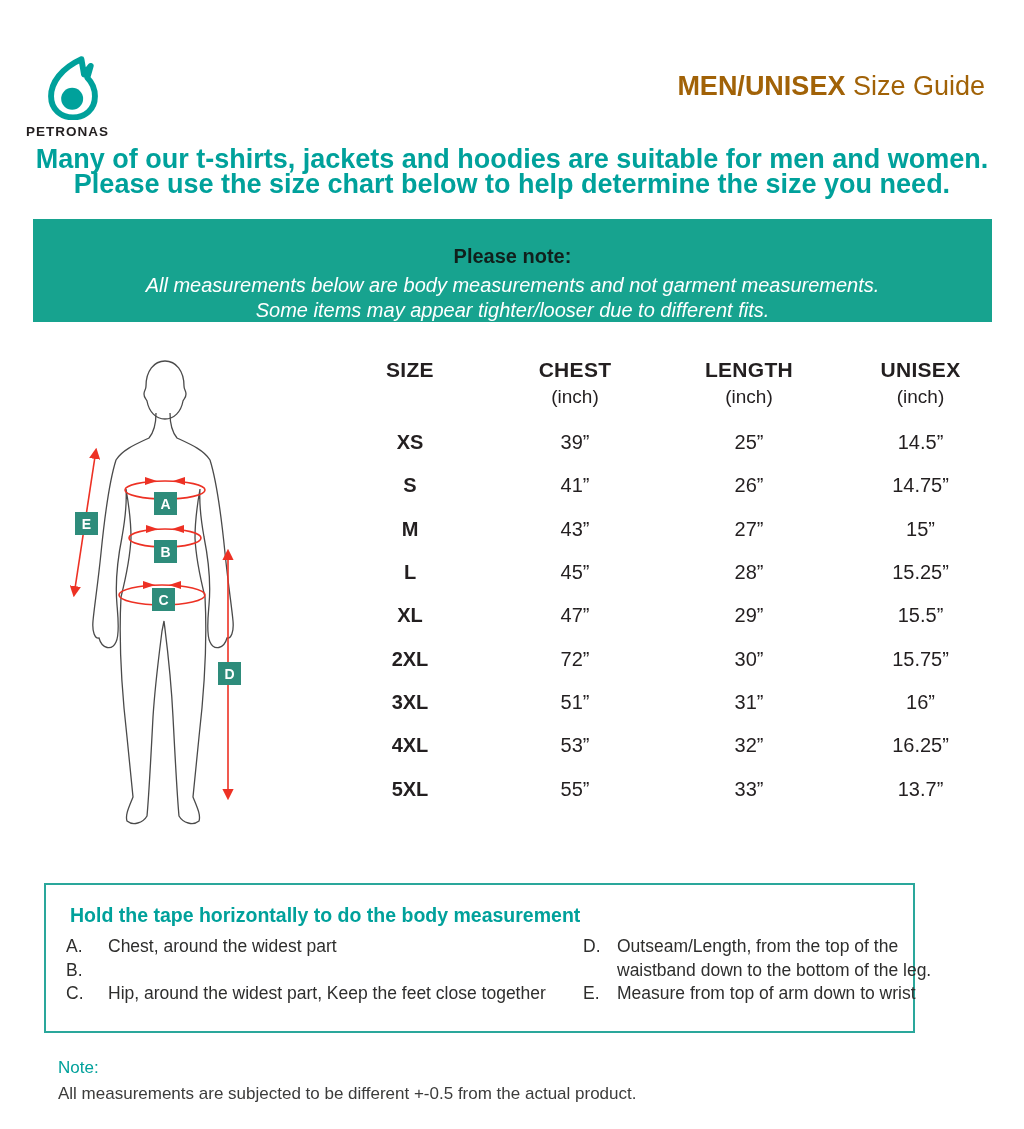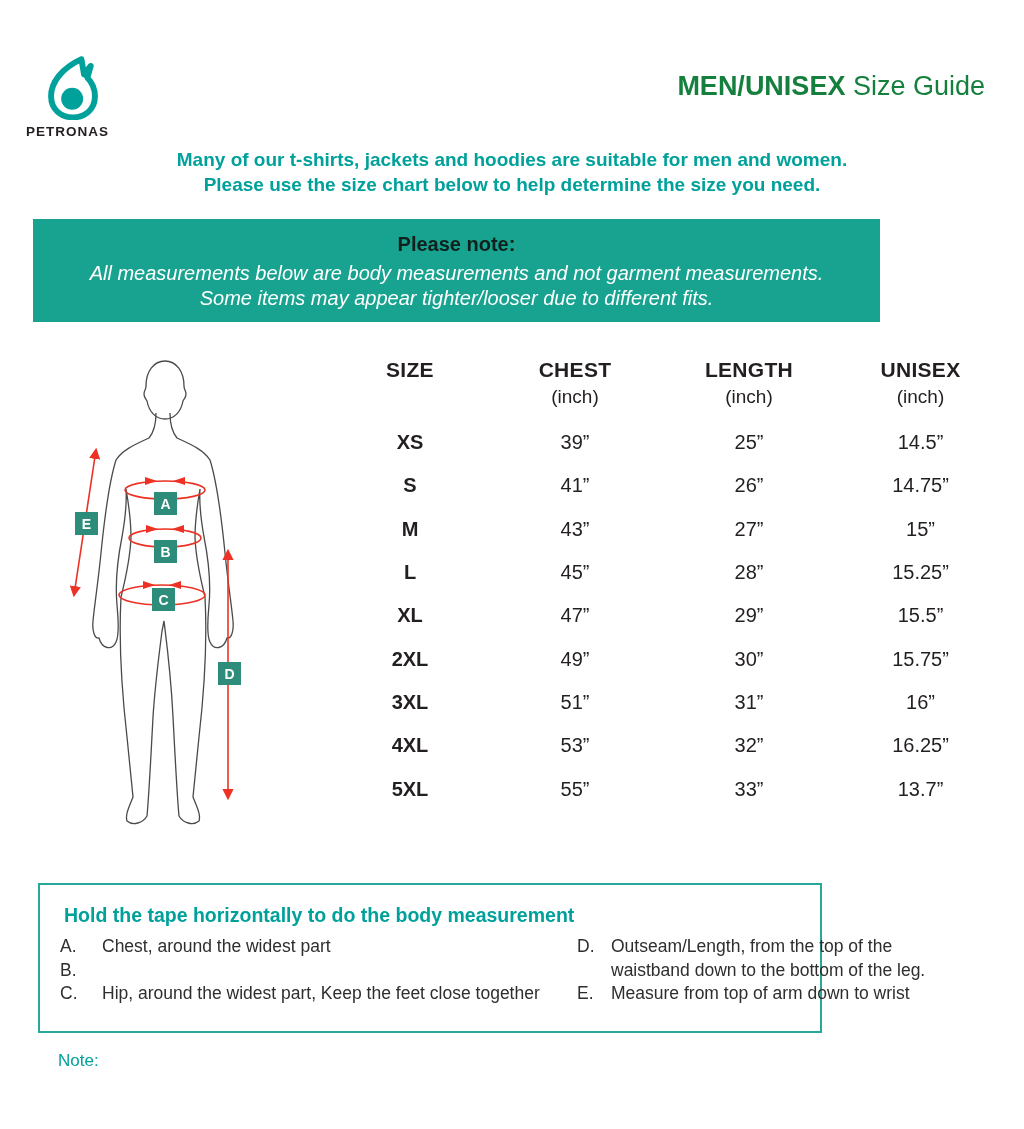--- a/index.html
+++ b/index.html
@@ -9,60 +9,60 @@
   *{margin:0;padding:0;box-sizing:border-box;}
   html,body{background:#fff;}
   body{
     width:1024px;height:1129px;position:relative;overflow:hidden;
     font-family:"Liberation Sans","DejaVu Sans",sans-serif;color:var(--ink);
   }
   
   .logo{position:absolute;left:26px;top:54px;width:90px;}
   .logo svg{display:block;margin-left:20px;}
   .logo .wordmark{margin-top:4px;font-size:13.5px;font-weight:bold;letter-spacing:1px;color:#231F20;}
-  .page-title{position:absolute;top:71px;right:39px;font-size:27px;color:#15803d;white-space:nowrap;}
+  .page-title{position:absolute;top:71px;right:39px;font-size:27px;color:#a16207;white-space:nowrap;}
   .page-title .t-bold{font-weight:bold;}
   .page-title .t-reg{font-weight:normal;}
   
   .intro{position:absolute;top:147px;left:0;width:100%;text-align:center;
-         color:var(--teal);font-size:19px;font-weight:bold;line-height:25px;}
-  
-  .banner{position:absolute;left:33px;top:219px;width:847px;height:103px;
-          background:var(--banner-bg);text-align:center;padding-top:14px;}
+         color:var(--teal);font-size:27px;font-weight:bold;line-height:25px;}
+  
+  .banner{position:absolute;left:33px;top:219px;width:959px;height:103px;
+          background:var(--banner-bg);text-align:center;padding-top:26px;}
   .banner .b-title{font-size:20px;font-weight:bold;color:#10201C;margin-bottom:5px;}
   .banner .b-line{font-size:20px;font-style:italic;color:#ffffff;line-height:25px;}
   
   .diagram{position:absolute;left:40px;top:355px;width:290px;height:490px;}
   .diagram svg{position:absolute;left:0;top:0;}
   .tag{position:absolute;width:23px;height:23px;background:var(--tag-bg);
        color:#fff;font-size:14px;font-weight:bold;display:flex;align-items:center;justify-content:center;}
   .tag-a{left:114px;top:137px;} .tag-b{left:114px;top:185px;} .tag-c{left:112px;top:233px;}
   .tag-d{left:178px;top:307px;} .tag-e{left:35px;top:157px;}
   
   .size-table{position:absolute;left:337px;top:358px;width:673px;}
   .st-head,.st-rows{display:grid;grid-template-columns:146px 184px 164px 179px;}
   .st-head .col{text-align:center;}
   .st-head .lbl{font-size:21px;font-weight:bold;letter-spacing:.3px;}
   .st-head .unit{font-size:19px;font-weight:normal;margin-top:4px;min-height:22px;}
   .st-rows{margin-top:13px;grid-auto-rows:43.3px;align-items:center;}
   .st-size{font-weight:bold;font-size:20px;text-align:center;}
   .st-val{font-size:20px;text-align:center;}
   
-  .ins-box{position:absolute;left:38px;top:883px;width:784px;height:150px;
+  .ins-box{position:absolute;left:44px;top:883px;width:871px;height:150px;
            border:2px solid var(--box-border);background:#fff;}
   .ins-title{position:absolute;left:24px;top:19px;font-size:19.5px;font-weight:bold;color:var(--teal);}
   .ins-col{position:absolute;top:50px;}
   .ins-col.left{left:20px;width:500px;}
   .ins-col.right{left:537px;width:392px;}
   .ins-item{display:flex;font-size:17.5px;line-height:23.5px;color:#2E2E2D;}
   .ins-item .key{flex:0 0 42px;}
   .ins-col.right .ins-item .key{flex:0 0 34px;}
   
   .note{position:absolute;left:58px;top:1051px;font-size:17px;}
-  .note .n-title{color:var(--teal);margin-bottom:6px;}
+  .note .n-title{color:var(--teal);margin-bottom:6px;margin-top:7px;}
   .note .n-text{color:var(--body-text);}
 </style>
 </head>
 <body>
 
 <div class="logo">
   <svg width="54" height="66" viewBox="0 0 64 76">
     <path d="M42,5 C18,16 6,33 6,49 C6,65 18,74 32,74 C46,74 58,65 58,49 C58,39 54,32 49,27 L53,13 L45,23 Z" fill="none" stroke="#00A19B" stroke-width="7" stroke-linejoin="round"></path>
     <circle cx="31" cy="52" r="13" fill="#00A19B"></circle>
   </svg>
@@ -155,21 +155,21 @@
       <div class="st-val">15”</div>
     <div class="st-size">L</div>
       <div class="st-val">45”</div>
       <div class="st-val">28”</div>
       <div class="st-val">15.25”</div>
     <div class="st-size">XL</div>
       <div class="st-val">47”</div>
       <div class="st-val">29”</div>
       <div class="st-val">15.5”</div>
     <div class="st-size">2XL</div>
-      <div class="st-val">49”</div>
+      <div class="st-val">72”</div>
       <div class="st-val">30”</div>
       <div class="st-val">15.75”</div>
     <div class="st-size">3XL</div>
       <div class="st-val">51”</div>
       <div class="st-val">31”</div>
       <div class="st-val">16”</div>
     <div class="st-size">4XL</div>
       <div class="st-val">53”</div>
       <div class="st-val">32”</div>
       <div class="st-val">16.25”</div>
@@ -202,13 +202,14 @@
       </div>
     <div class="ins-item">
         <span class="key">E.</span>
         <span class="txt">Measure from top of arm down to wrist</span>
       </div>
   </div>
 </div>
 
 <div class="note">
   <div class="n-title">Note:</div>
+  <div class="n-text">All measurements are subjected to be different +-0.5 from the actual product.</div>
 </div>
 
 </body></html>

